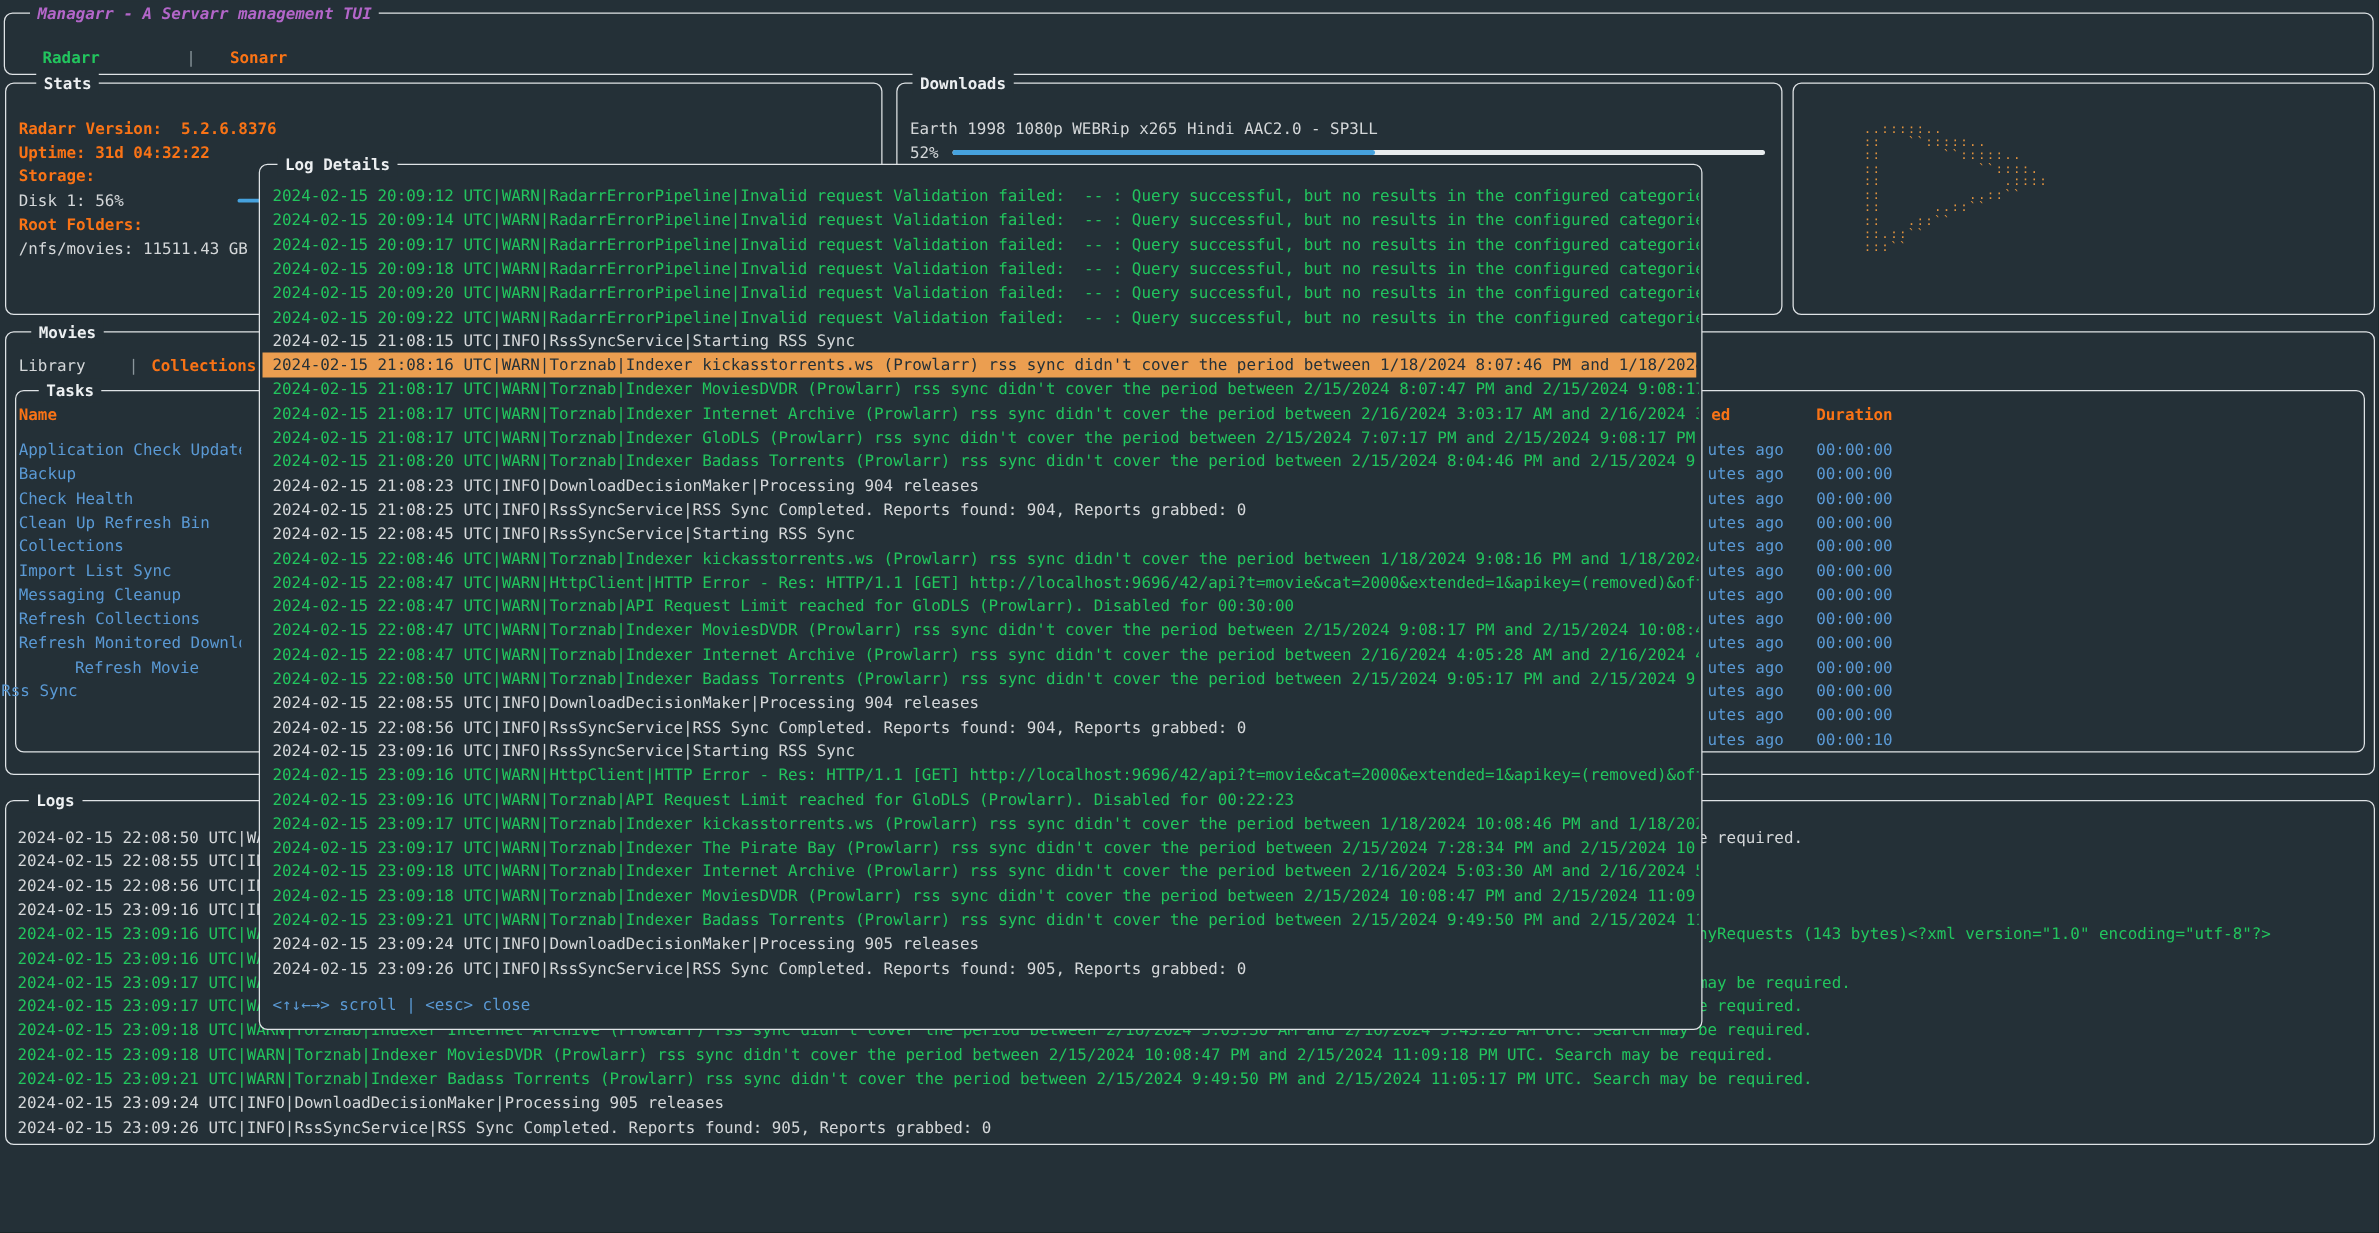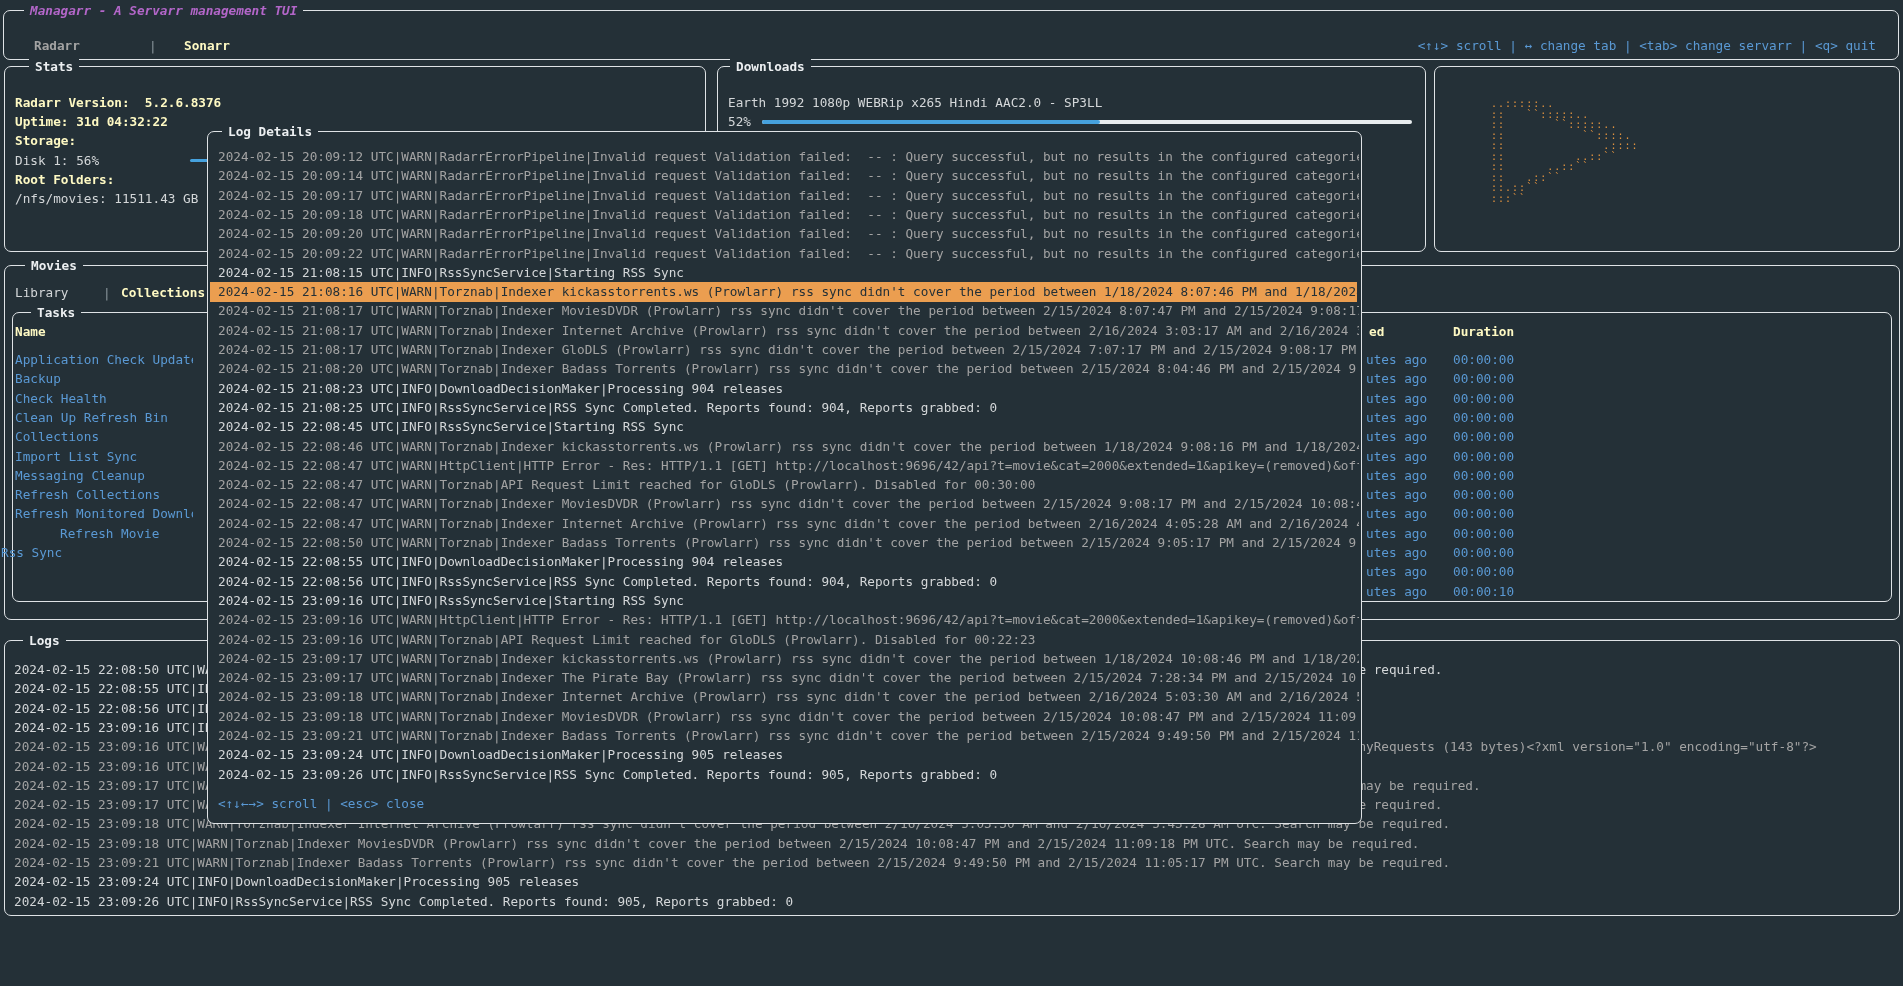--- a/index.html
+++ b/index.html
@@ -1,61 +1,60 @@
 <!DOCTYPE html>
 <html><head>
 <meta charset="utf-8">
 <style>
   html,body{margin:0;padding:0;background:#16211f;}
   #screen{position:relative;width:1903px;height:986px;background:#243037;overflow:hidden;
     font-family:"DejaVu Sans Mono","Liberation Mono",monospace;font-size:12.7px;line-height:19.3px;color:#d4d7d9;}
   .box{position:absolute;border:1px solid #dfe3e6;border-radius:7px;}
   .ptitle{position:absolute;top:-10px;background:#243037;padding:0 6px;font-weight:bold;color:#eceff1;white-space:pre;}
   .t{position:absolute;white-space:pre;height:20px;}
-  .bold{font-weight:bold;color:#fef9c3;}
+  .bold{font-weight:bold;color:#f97316;}
   .blue{color:#5a99d4;}
-  .orange{color:#a3a3a3;}
+  .orange{color:#22c55e;}
   .white{color:#d4d7d9;}
   .purple{color:#b366c9;font-style:italic;font-weight:bold;}
   .clip{overflow:hidden;}
   .gauge{position:absolute;height:3px;background:#46a2de;border-radius:2px;}
   #modal{background:#243037;z-index:10;}
   .sel{background:#eb9e50;color:#243037 !important;}
   .barwrap{position:absolute;height:4px;border-radius:2px;background:#e8ecee;}
   .barfill{position:absolute;left:0;top:0;height:4px;border-radius:2px;background:#46a2de;}
   #logo-art{position:absolute;color:#e0923f;font-size:10px;line-height:10.5px;letter-spacing:1px;white-space:pre;margin:0;}
 </style>
 </head>
 <body>
 
 <div id="screen">
 
   <div class="box" style="left:3px;top:10px;width:1894px;height:48px;">
     <div class="ptitle purple" style="left:20px;">Managarr - A Servarr management TUI</div>
     <div class="t bold orange" style="left:30px;top:25px;">Radarr</div>
     <div class="t" style="left:145px;top:25px;color:#8a969c;">|</div>
     <div class="t bold" style="left:180px;top:25px;">Sonarr</div>
-    <div class="t blue" style="right:22px;top:25px;">&lt;↑↓&gt; scroll | ↔ change tab | &lt;tab&gt; change servarr | &lt;q&gt; quit</div>
   </div>
 
   <div class="box" style="left:4px;top:66px;width:700px;height:184px;">
     <div class="ptitle" style="left:24px;">Stats</div>
   </div>
   <div class="t" style="left:15px;top:93px;"><span class="bold">Radarr Version:</span><span>  </span><span class="bold">5.2.6.8376</span></div>
   <div class="t" style="left:15px;top:112px;"><span class="bold">Uptime:</span><span> </span><span class="bold">31d 04:32:22</span></div>
   <div class="t bold" style="left:15px;top:131px;">Storage:</div>
   <div class="t" style="left:15px;top:151px;"><span>Disk 1:</span><span> </span><span>56%</span></div>
   <div class="gauge" style="left:190px;top:159px;width:186px;"></div>
   <div class="t bold" style="left:15px;top:170px;">Root Folders:</div>
   <div class="t" style="left:15px;top:189px;">/nfs/movies: 11511.43 GB</div>
 
   <div class="box" style="left:717px;top:66px;width:707px;height:184px;">
     <div class="ptitle" style="left:12px;">Downloads</div>
   </div>
-  <div class="t" style="left:728px;top:93px;">Earth 1992 1080p WEBRip x265 Hindi AAC2.0 - SP3LL</div>
+  <div class="t" style="left:728px;top:93px;">Earth 1998 1080p WEBRip x265 Hindi AAC2.0 - SP3LL</div>
   <div class="t" style="left:728px;top:112px;">52%</div>
   <div class="barwrap" style="left:762px;top:120px;width:650px;">
     <div class="barfill" id="dl-fill" style="width: 52%;"></div>
   </div>
 
   <div class="box" style="left:1434px;top:66px;width:464px;height:184px;">
     <pre id="logo-art" style="left:42px;top:32px;">  ..:::::..
   ::   ``:::::..
   ::       ``:::::..
   ::           ``::::.

